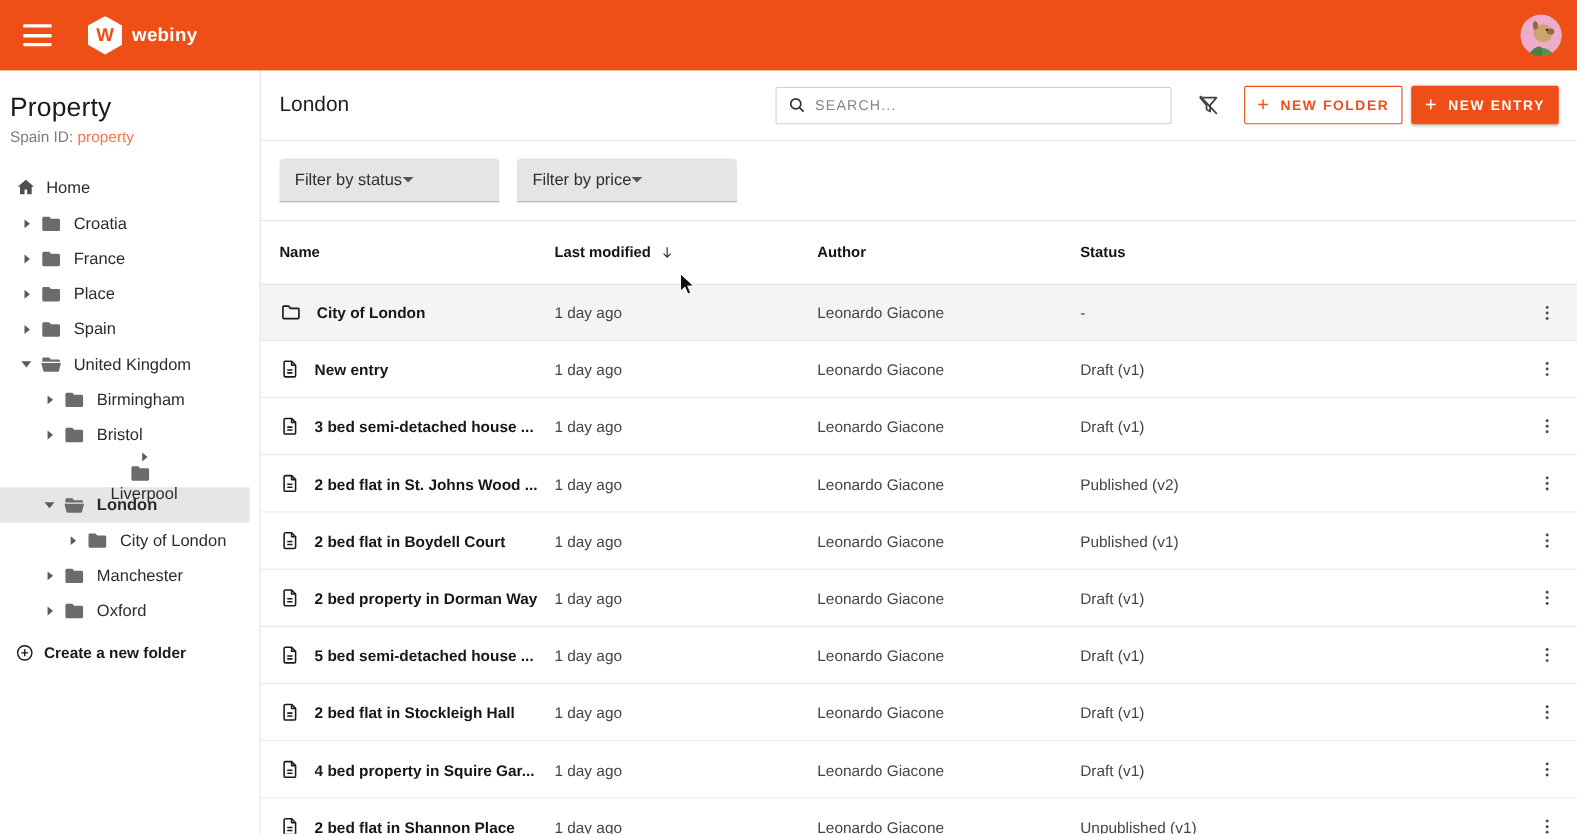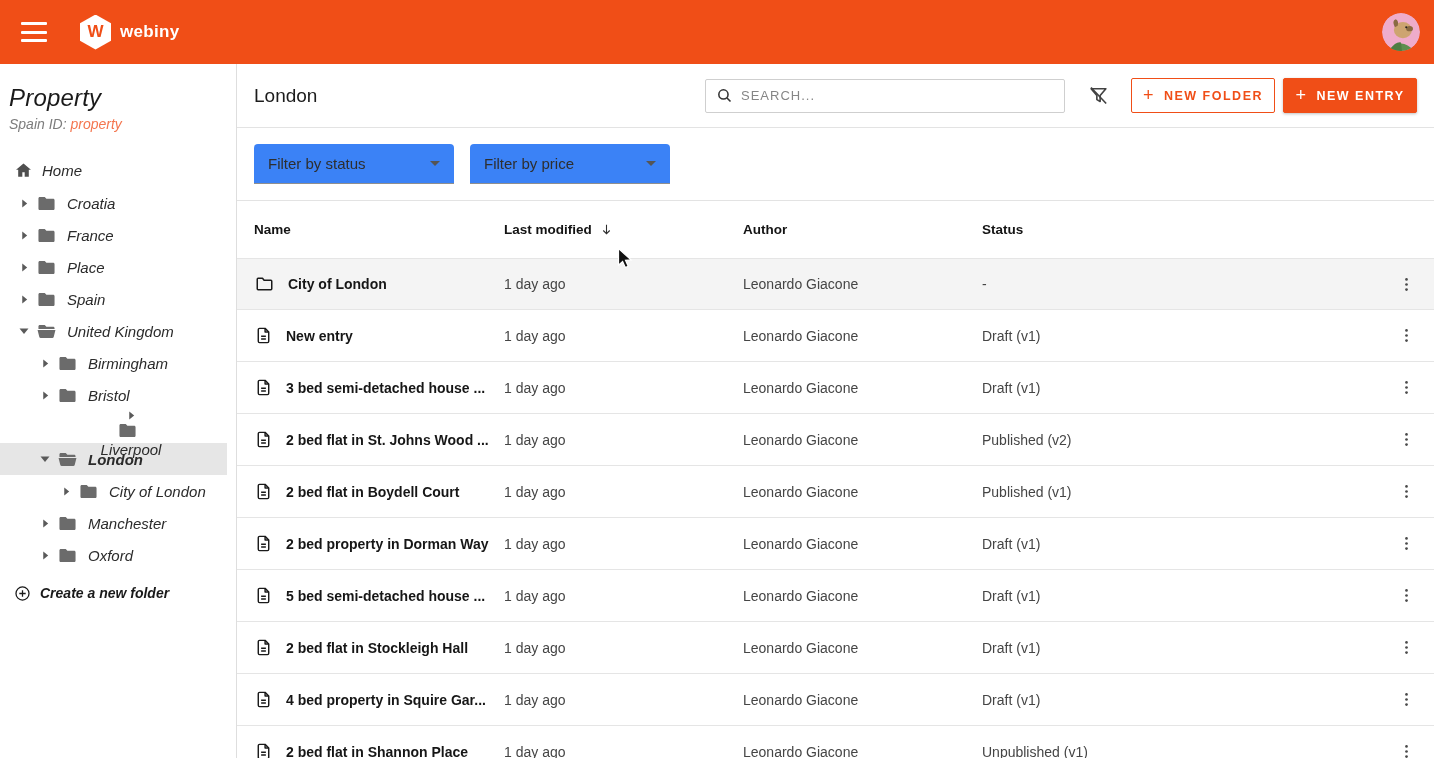--- a/index.html
+++ b/index.html
@@ -24,21 +24,21 @@
   .hamburger span{display:block;height:3px;background:#fff;border-radius:1px;}
   .brand{display:flex;align-items:center;margin-left:33px;gap:9px;cursor:pointer;}
   .hex{width:31px;height:35px;background:#fff;display:flex;align-items:center;justify-content:center;
     clip-path:polygon(50% 0,100% 25%,100% 75%,50% 100%,0 75%,0 25%);}
   .hex b{color:var(--accent);font-size:17px;font-weight:bold;}
   .brand-name{color:#fff;font-size:17px;font-weight:bold;letter-spacing:.3px;}
   .avatar{margin-left:auto;width:38px;height:38px;border-radius:50%;overflow:hidden;cursor:pointer;}
 
   
   .layout{display:flex;height:694px;}
-  .sidebar{width:237px;border-right:1px solid #dedede;background:#fff;flex:none;padding-top:20px;font-style:italic;}
+  .sidebar{width:237px;border-right:1px solid #dedede;background:#fff;flex:none;padding-top:20px;}
   .main{flex:1;min-width:0;display:flex;flex-direction:column;}
 
   
   .side-head{padding:0 10px 0 9px;}
   .side-title{font-size:24px;font-weight:400;color:#1a1a1a;letter-spacing:.2px;}
   .model-id{margin-top:4px;font-size:14px;color:#7c7c7c;}
   .model-id .val{color:var(--accent-light);}
   .home-row{margin-top:22px;height:32px;display:flex;align-items:center;gap:9px;padding-left:14px;cursor:pointer;font-size:15px;color:#2b2b2b;}
   .tree{margin-top:1px;}
   .tree-item{height:32px;display:flex;align-items:center;gap:0;cursor:pointer;font-size:15px;color:#2b2b2b;margin-right:9px;}
@@ -57,22 +57,22 @@
   .search-box input::placeholder{color:#868686;}
   .funnel-btn{margin-left:22px;cursor:pointer;display:flex;}
   .btn{height:35px;display:flex;align-items:center;justify-content:center;gap:9px;border-radius:2px;cursor:pointer;
     font-size:12.5px;font-weight:bold;letter-spacing:1.5px;white-space:nowrap;}
   .btn .plus{font-size:18px;font-weight:400;line-height:1;margin-top:-2px;}
   .btn-outline{margin-left:21px;width:144px;background:#fff;border:1px solid var(--accent);color:var(--accent);}
   .btn-solid{margin-left:8px;width:134px;background:var(--accent);border:1px solid var(--accent);color:#fff;box-shadow:0 1px 3px rgba(0,0,0,.25);}
 
   
   .filters{height:73px;border-bottom:1px solid var(--border);display:flex;align-items:center;gap:16px;padding-left:17px;flex:none;}
-  .select{width:200px;height:40px;background:#3b82f6;border-bottom:1px solid #8f8f8f;border-radius:4px 4px 0 0;
-    display:flex;align-items:center;justify-content:space-between;padding:0 14px;font-size:15px;color:#2e2e2e;cursor:pointer;}
+  .select{width:200px;height:40px;background:#e5e5e5;border-bottom:1px solid #8f8f8f;border-radius:4px 4px 0 0;
+    display:flex;align-items:center;padding:0 14px;font-size:15px;color:#2e2e2e;cursor:pointer;}
   .select .dn{width:0;height:0;border-left:5px solid transparent;border-right:5px solid transparent;border-top:5px solid #555;}
 
   
   .grid-cols{display:grid;grid-template-columns:250px 239px 239px 1fr 56px;align-items:center;padding-left:17px;}
   .thead{height:57px;flex:none;font-size:13.5px;font-weight:bold;color:#141414;}
   .th{display:flex;align-items:flex-start;gap:7px;}
   .trow{height:52px;border-bottom:1px solid var(--row-border);font-size:14px;color:var(--txt2);background:#fff;}
   .trow.hl{background:var(--row-alt);border-top:1px solid var(--row-border);}
   .cell-name{display:flex;align-items:center;gap:13px;font-weight:bold;color:#161616;cursor:pointer;}
   .cell-name .ic{flex:none;display:flex;}

